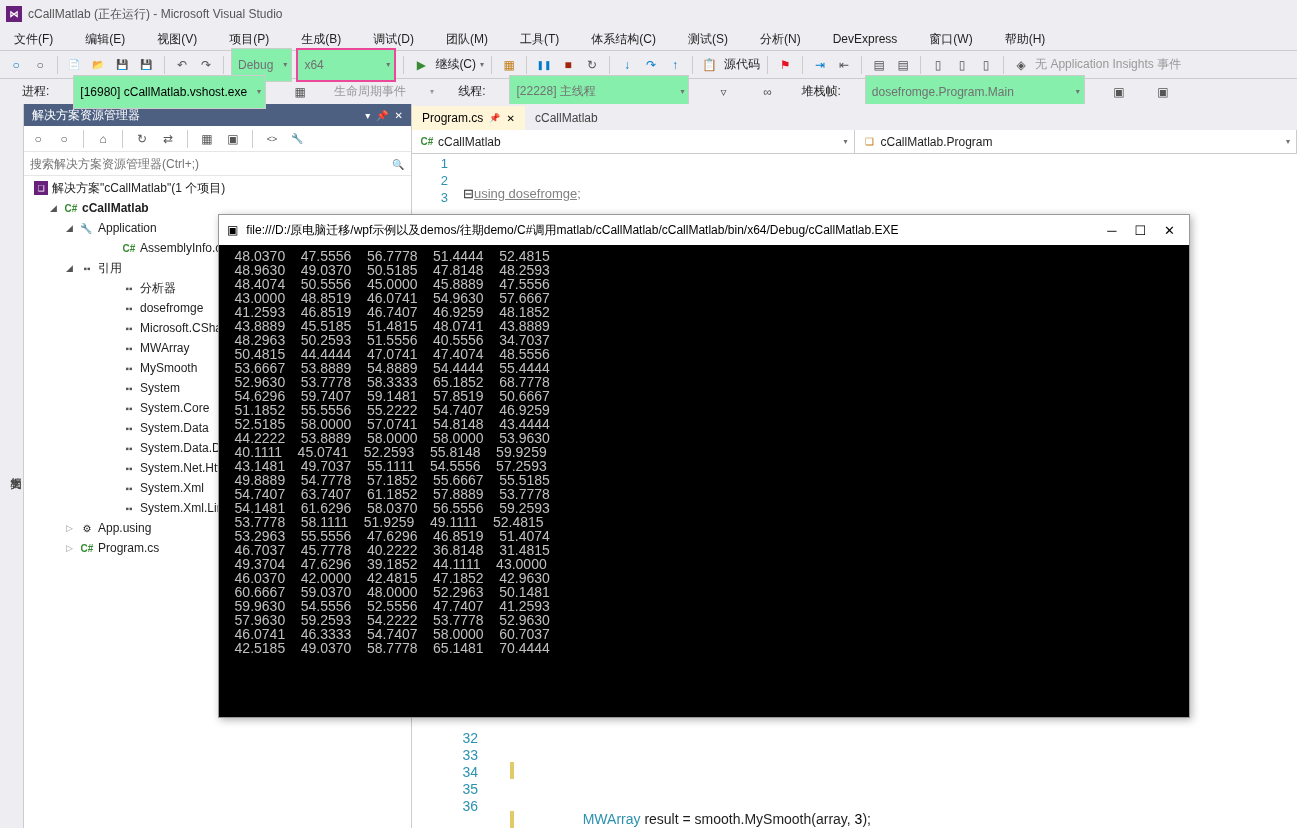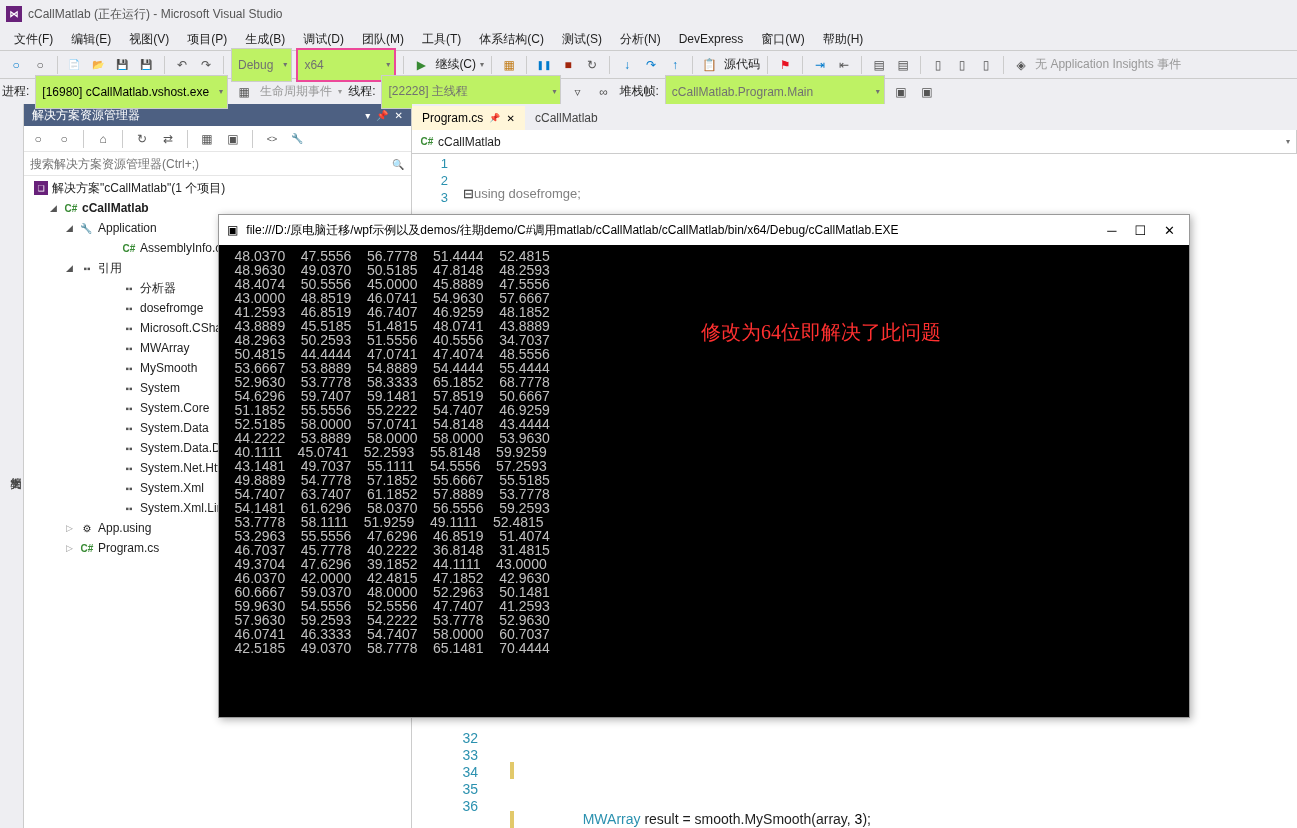--- a/index.html
+++ b/index.html
@@ -1,27 +1,27 @@
 <!DOCTYPE html>
 <html><head>
 <meta charset="utf-8">
 <style>
 * { margin: 0; padding: 0; box-sizing: border-box; font-family: "Microsoft YaHei", "Segoe UI", sans-serif; }
 body { background: #eeeef2; color: #1e1e1e; font-size: 12px; overflow: hidden; width: 1297px; height: 828px; }
 .titlebar { height: 28px; background: #eeeef2; display: flex; align-items: center; padding: 0 6px; color: #555; font-size: 12px; }
 .titlebar .vs-icon { width: 16px; height: 16px; background: #68217a; margin-right: 6px; display: inline-flex; align-items: center; justify-content: center; color: #fff; font-size: 9px; font-weight: bold; }
-.menubar { height: 22px; display: flex; align-items: center; padding: 0 6px; gap: 2px; }
+.menubar { height: 22px; display: flex; align-items: center; padding: 0 6px; gap: 16px; }
 .menubar span { padding: 2px 8px; cursor: default; color: #1e1e1e; }
 .toolbar { height: 28px; display: flex; align-items: center; padding: 0 6px; gap: 4px; border-top: 1px solid #ccc; }
 .tb-btn { width: 20px; height: 20px; display: inline-flex; align-items: center; justify-content: center; color: #555; }
 .tb-sep { width: 1px; height: 18px; background: #ccc; margin: 0 3px; }
-.combo { height: 34px; border: 1px solid #ccc; background: #bef264; padding: 0 18px 0 6px; display: inline-flex; align-items: center; position: relative; color: #717171; min-width: 60px; }
+.combo { height: 34px; border: 1px solid #ccc; background: #86efac; padding: 0 18px 0 6px; display: inline-flex; align-items: center; position: relative; color: #717171; min-width: 60px; }
 .combo.red { border: 2px solid #ec4899; min-width: 100px; }
 .combo::after { content: '▾'; position: absolute; right: 4px; font-size: 8px; color: #717171; }
-.toolbar2 { height: 26px; display: flex; align-items: center; padding: 0 2px; gap: 6px; color: #555; border-top: 1px solid #ccc; }
+.toolbar2 { height: 26px; display: flex; align-items: center; padding: 0 22px; gap: 24px; color: #555; border-top: 1px solid #ccc; }
 .toolbar2 .label { color: #1e1e1e; }
 .main { display: flex; height: 724px; }
 .side-tab { width: 24px; background: #eeeef2; border-right: 1px solid #ccc; writing-mode: vertical-rl; text-align: center; padding-top: 6px; color: #444; font-size: 11px; }
 .explorer { width: 388px; background: #fff; display: flex; flex-direction: column; border-right: 1px solid #ccc; }
 .panel-header { background: #4d6082; color: #fff; height: 22px; display: flex; align-items: center; padding: 0 8px; justify-content: space-between; }
 .panel-header .icons { display: flex; gap: 6px; font-size: 10px; }
 .panel-toolbar { height: 26px; display: flex; align-items: center; padding: 0 4px; gap: 6px; border-bottom: 1px solid #e6e6e6; color: #555; }
 .search-box { height: 24px; display: flex; align-items: center; padding: 0 6px; border-bottom: 1px solid #e6e6e6; }
 .search-box input { flex: 1; border: none; outline: none; font-size: 12px; color: #717171; }
 .tree { flex: 1; overflow: auto; padding: 2px 0; font-size: 12px; }
@@ -158,21 +158,21 @@
   <span class="label">进程:</span>
   <span class="combo" style="min-width:180px;color:#000;">[16980] cCallMatlab.vshost.exe</span>
   <span class="tb-btn">▦</span>
   <span style="color:#999;">生命周期事件</span>
   <span style="font-size:8px;color:#999;">▾</span>
   <span class="label">线程:</span>
   <span class="combo" style="min-width:180px;">[22228] 主线程</span>
   <span class="tb-btn">▿</span>
   <span class="tb-btn">∞</span>
   <span class="label">堆栈帧:</span>
-  <span class="combo" style="min-width:220px;">cCallMatlab.Program.Main</span>
+  <span class="combo" style="min-width:220px;">dosefromge.Program.Main</span>
   <span class="tb-btn">▣</span>
   <span class="tb-btn">▣</span>
 </div>
 
 <div class="main">
   <div class="side-tab">文档大纲</div>
 
   <div class="explorer">
     <div class="panel-header">
       <span>解决方案资源管理器</span>
@@ -297,29 +297,33 @@
       </div>
       <div class="tab">
         <span>cCallMatlab</span>
       </div>
     </div>
     <div class="nav-combos">
       <div class="nc">
           <span class="ico cs" style="margin-right:4px;">C#</span>
           <span>cCallMatlab</span>
         </div>
+      <div class="nc">
+          <span class="ico cube" style="margin-right:4px;"></span>
+          <span>cCallMatlab.Program</span>
+        </div>
     </div>
     <div class="code">
       <div class="gutter">
         <div>1</div>
         <div>2</div>
         <div>3</div>
       </div>
       <div class="codearea">
-        <div class="outline">⊟<span style="color:#808080;">using dosefromge;</span></div>
+        <div class="outline">⊟<span style="color:#808080;text-decoration:underline;">using dosefromge;</span></div>
         <div class="outline"> <span class="kw">using </span><span style="color:#808080;">System;</span></div>
         <div class="outline"> <span class="kw">using </span><span style="color:#808080;">System.Collections.Generic;</span></div>
       </div>
     </div>
 
     <div class="bottom-code">
       <div class="gutter" style="width:74px;">
         <div>32</div>
         <div>33</div>
         <div>34</div>
@@ -371,15 +375,14 @@
     53.2963    55.5556    47.6296    46.8519    51.4074
     46.7037    45.7778    40.2222    36.8148    31.4815
     49.3704    47.6296    39.1852    44.1111    43.0000
     46.0370    42.0000    42.4815    47.1852    42.9630
     60.6667    59.0370    48.0000    52.2963    50.1481
     59.9630    54.5556    52.5556    47.7407    41.2593
     57.9630    59.2593    54.2222    53.7778    52.9630
     46.0741    46.3333    54.7407    58.0000    60.7037
     42.5185    49.0370    58.7778    65.1481    70.4444
 </pre>
-    <div class="annotation" style="top:74px; left:482px;">修改为64位即解决了此问题</div>
   </div>
 </div>
 
 </body></html>

